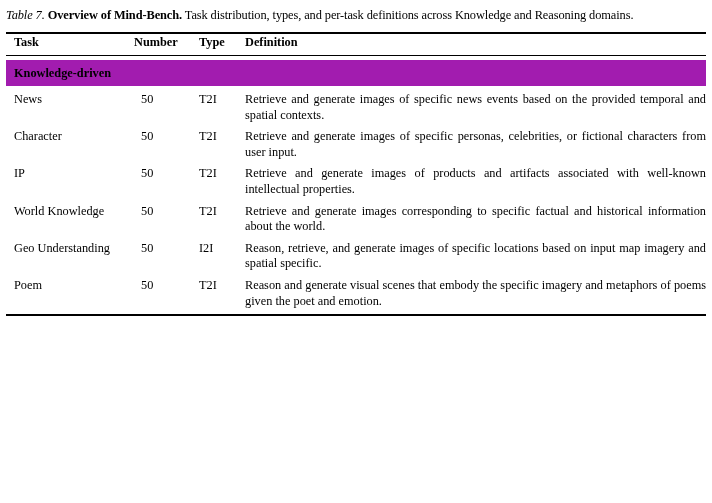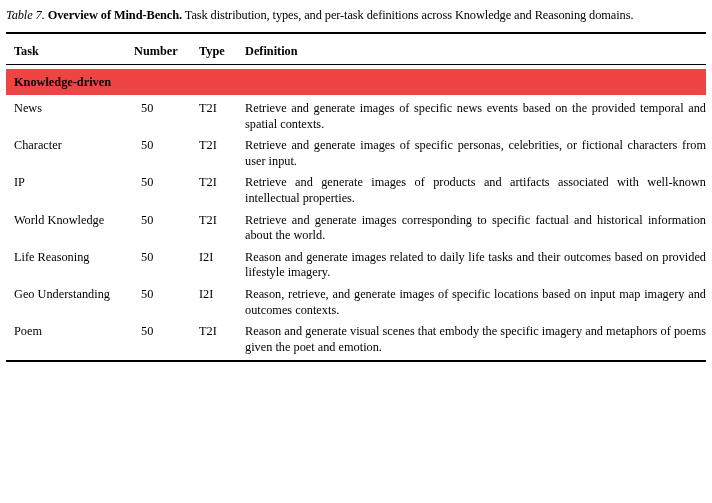--- a/index.html
+++ b/index.html
@@ -31,21 +31,21 @@
   }
   col.c-task   { width: 122px; }
   col.c-number { width: 65px; }
   col.c-type   { width: 52px; }
   col.c-def    { width: 461px; }
 
   thead th {
     font-weight: bold;
     text-align: left;
     vertical-align: top;
-    padding: 10px 0 6px 0;
+    padding: 1px 0 6px 0;
     border-bottom: 1px solid #000;
     line-height: 14px;
   }
   thead th.h-task   { padding-left: 8px; }
   thead th.h-number { padding-left: 6px; }
   thead th.h-type   { padding-left: 6px; margin-top: 40px; }
 
   td.section-td { padding: 0; }
   td.section-td.ruled { border-top: 2px solid #000; }
   .section-band {
@@ -93,21 +93,21 @@
       <tr>
           <th class="h-task">Task</th>
           <th class="h-number">Number</th>
           <th class="h-type">Type</th>
           <th class="h-def">Definition</th>
         </tr>
     </thead>
     <tbody>
         <tr>
           <td colspan="4" class="section-td">
-            <div class="section-band" style="background: #ef4444;">Knowledge-driven</div>
+            <div class="section-band" style="background: #a21caf;">Knowledge-driven</div>
           </td>
         </tr>
         <tr class="task-row">
           <td class="cell-task">News</td>
           <td class="cell-number">50</td>
           <td class="cell-type">T2I</td>
           <td class="cell-def">Retrieve and generate images of specific news events based on the provided temporal and spatial contexts.</td>
         </tr>
         <tr class="task-row">
           <td class="cell-task">Character</td>
@@ -121,30 +121,24 @@
           <td class="cell-type">T2I</td>
           <td class="cell-def">Retrieve and generate images of products and artifacts associated with well-known intellectual properties.</td>
         </tr>
         <tr class="task-row">
           <td class="cell-task">World Knowledge</td>
           <td class="cell-number">50</td>
           <td class="cell-type">T2I</td>
           <td class="cell-def">Retrieve and generate images corresponding to specific factual and historical information about the world.</td>
         </tr>
         <tr class="task-row">
-          <td class="cell-task">Life Reasoning</td>
-          <td class="cell-number">50</td>
-          <td class="cell-type">I2I</td>
-          <td class="cell-def">Reason and generate images related to daily life tasks and their outcomes based on provided lifestyle imagery.</td>
-        </tr>
-        <tr class="task-row">
           <td class="cell-task">Geo Understanding</td>
           <td class="cell-number">50</td>
           <td class="cell-type">I2I</td>
-          <td class="cell-def">Reason, retrieve, and generate images of specific locations based on input map imagery and outcomes contexts.</td>
+          <td class="cell-def">Reason, retrieve, and generate images of specific locations based on input map imagery and spatial specific.</td>
         </tr>
         <tr class="task-row last-row">
           <td class="cell-task">Poem</td>
           <td class="cell-number">50</td>
           <td class="cell-type">T2I</td>
           <td class="cell-def">Reason and generate visual scenes that embody the specific imagery and metaphors of poems given the poet and emotion.</td>
         </tr>
       </tbody>
   </table>
 

